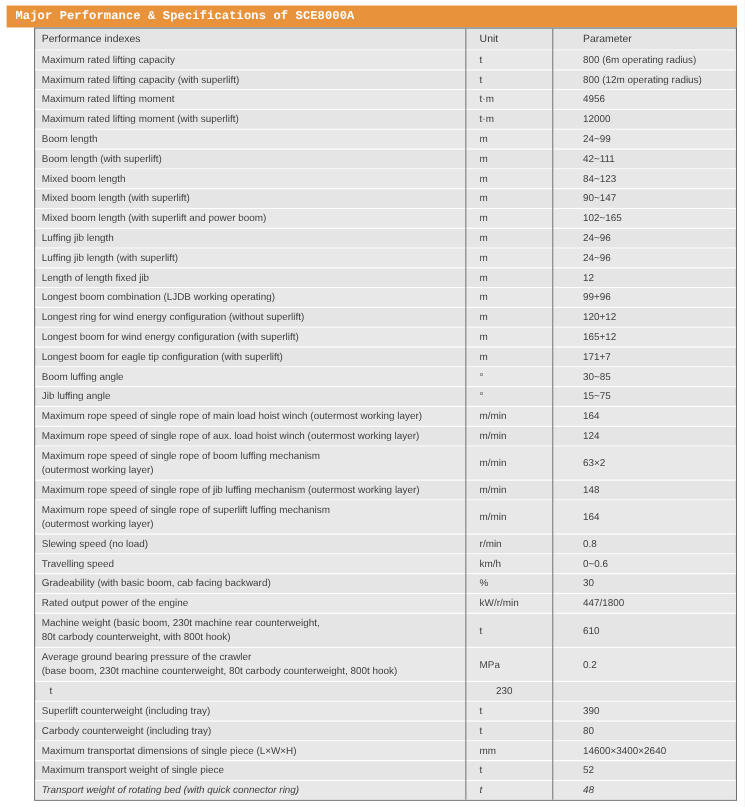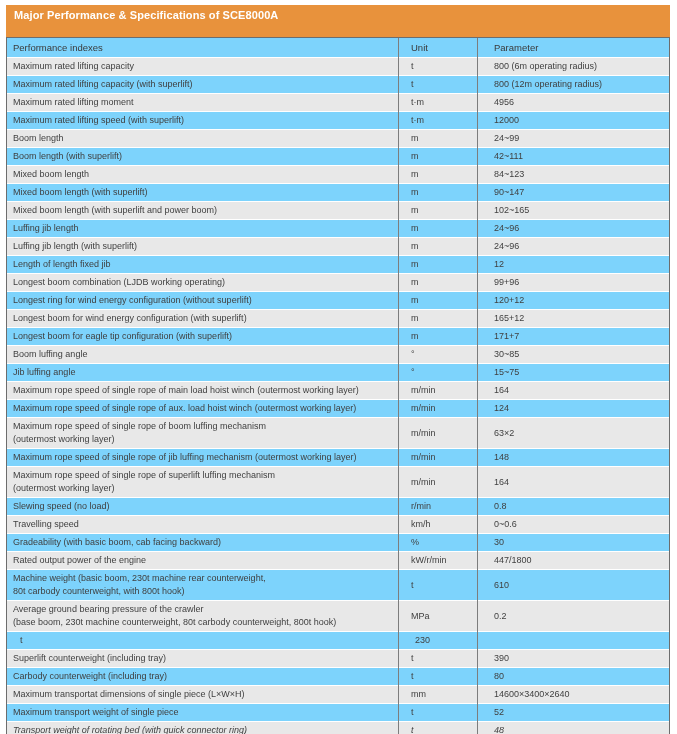--- a/index.html
+++ b/index.html
@@ -3,29 +3,30 @@
 <meta charset="utf-8">
 <style>
   html,body{margin:0;padding:0;}
   body{
     width:677px;height:734px;background:#ffffff;overflow:hidden;
     font-family:"Liberation Sans","DejaVu Sans",sans-serif;
     -webkit-font-smoothing:antialiased;
   }
   .spec-sheet{margin:5px 7px 6px 6px;}
   .title-bar{
-    height:32px;line-height:20px;
+    height:20px;line-height:20px;
     background:var(--accent,#E8923C);
     color:#ffffff;font-size:11px;font-weight:bold;
-    padding-left:8px;letter-spacing:.1px;
+    padding-left:8px;letter-spacing:.1px;font-family:Liberation Mono, monospace;
   }
   .tbl-body{
     position:relative;
     border:1px solid #6d6d6d;
-    background:#7dd3fc;
+    background:#e5e5e5;
+    margin-left:25px;
   }
   .vline{
     position:absolute;top:0;bottom:0;width:1px;
     background:#7d7d7d;z-index:3;
   }
   .vline.v1{left:391px;}
   .vline.v2{left:470px;}
   .row{
     display:grid;
     grid-template-columns:391px 79px 1fr;
@@ -34,21 +35,21 @@
     position:relative;z-index:1;
   }
   .row:last-child{border-bottom:none;font-style:italic;}
   .row.alt{background:#e8e8e8;}
   .cell{
     font-size:9px;line-height:13px;color:#3f3f3f;
     padding:2px 4px 2px 6px;
     white-space:pre-line;
   }
   .cell.unit{padding-left:13px;}
-  .cell.param{padding-left:17px;}
+  .cell.param{padding-left:28px;}
   .thead .cell{font-size:9.5px;padding-top:3px;padding-bottom:3px;color:#3a3a3a;}
 </style>
 </head>
 <body>
 
 <div class="spec-sheet">
 
   <div class="title-bar">
     <span>Major Performance &amp; Specifications of SCE8000A</span>
   </div>
@@ -73,21 +74,21 @@
     <div class="cell idx">Maximum rated lifting capacity (with superlift)</div>
     <div class="cell unit">t</div>
     <div class="cell param">800 (12m operating radius)</div>
   </div>
         <div class="row alt">
     <div class="cell idx">Maximum rated lifting moment</div>
     <div class="cell unit">t·m</div>
     <div class="cell param">4956</div>
   </div>
         <div class="row">
-    <div class="cell idx">Maximum rated lifting speed (with superlift)</div>
+    <div class="cell idx">Maximum rated lifting moment (with superlift)</div>
     <div class="cell unit">t·m</div>
     <div class="cell param">12000</div>
   </div>
         <div class="row alt">
     <div class="cell idx">Boom length</div>
     <div class="cell unit">m</div>
     <div class="cell param">24~99</div>
   </div>
         <div class="row">
     <div class="cell idx">Boom length (with superlift)</div>

